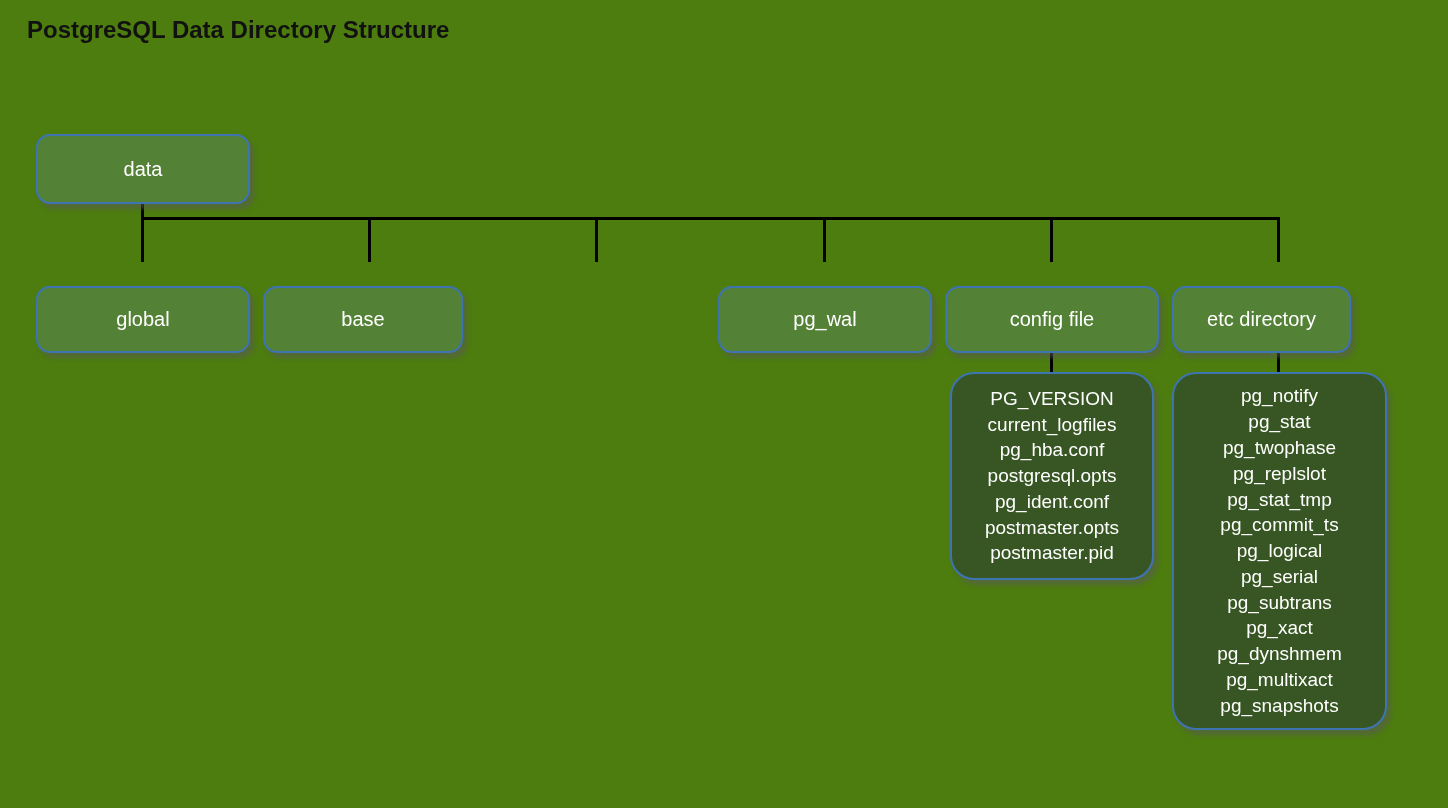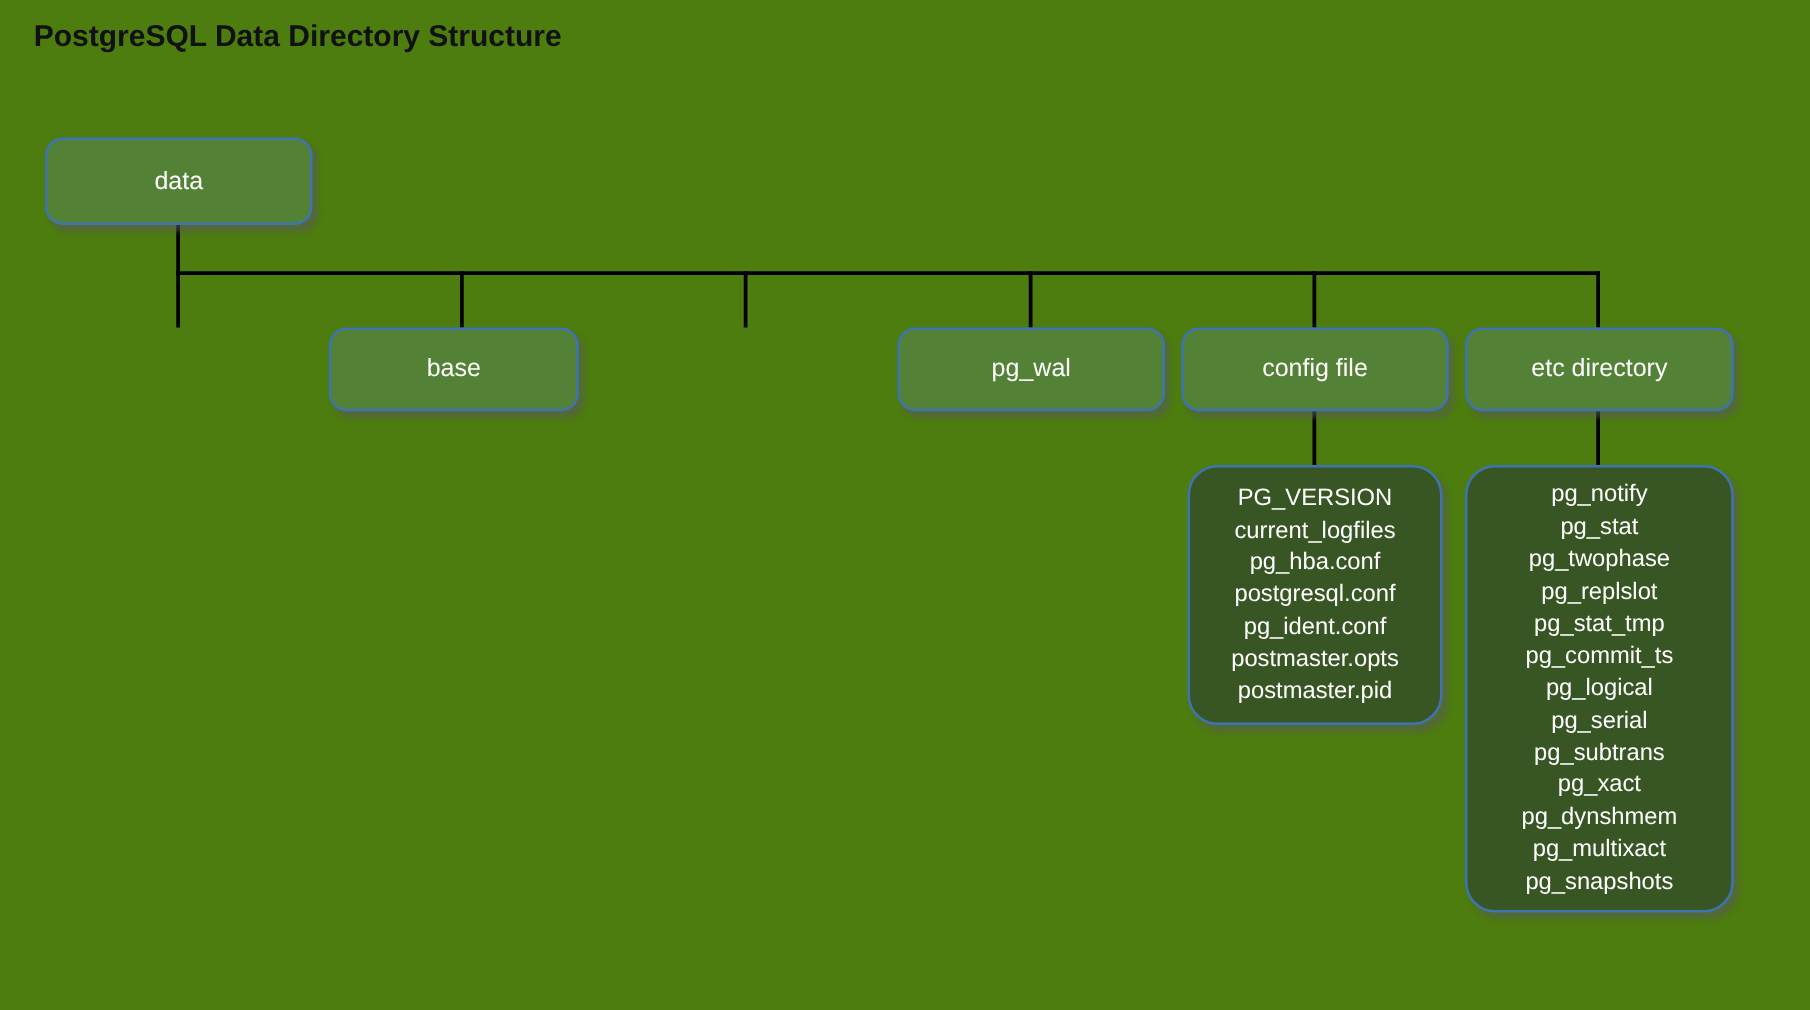--- a/index.html
+++ b/index.html
@@ -30,28 +30,29 @@
     background: var(--node-fill, #538135);
     border: 2px solid var(--node-border, #3E74B2);
     border-radius: 14px;
     color: var(--node-text, #ffffff);
     display: flex;
     align-items: center;
     justify-content: center;
     font-size: 20px;
     box-shadow: 4px 5px 4px rgba(90, 90, 90, 0.55);
     text-align: center;
+    margin-top: 24px;
   }
   .node.root  { left: 36px;  top: 110px; width: 214px; height: 70px; }
   .node.c0 { left: 36px;   top: 262px; width: 214px; height: 67px; }
   .node.c1 { left: 263px;  top: 262px; width: 200px; height: 67px; }
   .node.c2 { left: 490px;  top: 262px; width: 214px; height: 67px; }
   .node.c3 { left: 718px;  top: 262px; width: 214px; height: 67px; }
   .node.c4 { left: 945px;  top: 262px; width: 214px; height: 67px; }
-  .node.c5 { left: 1172px; top: 262px; width: 215px; height: 67px; }
+  .node.c5 { left: 1172px; top: 262px; width: 179px; height: 67px; }
   .leaf {
     position: absolute;
     box-sizing: border-box;
     background: var(--leaf-fill, #375623);
     border: 2px solid var(--node-border, #3E74B2);
     border-radius: 24px;
     color: var(--node-text, #ffffff);
     box-shadow: 4px 5px 4px rgba(90, 90, 90, 0.55);
     text-align: center;
     font-size: 19px;
@@ -98,38 +99,41 @@
   <div class="line stub-3"></div>
   <div class="line stub-4"></div>
   <div class="line stub-5"></div>
   <div class="line leaf-stub-config"></div>
   <div class="line leaf-stub-etc"></div>
 
   <div class="node root">
     <span>data</span>
   </div>
 
+  <div class="node c0">
+    <span>global</span>
+  </div>
   <div class="node c1">
     <span>base</span>
   </div>
   <div class="node c3">
     <span>pg_wal</span>
   </div>
   <div class="node c4">
     <span>config file</span>
   </div>
   <div class="node c5">
     <span>etc directory</span>
   </div>
 
   <div class="leaf config">
     <div class="file-line">PG_VERSION</div>
     <div class="file-line">current_logfiles</div>
     <div class="file-line">pg_hba.conf</div>
-    <div class="file-line">postgresql.conf</div>
+    <div class="file-line">postgresql.opts</div>
     <div class="file-line">pg_ident.conf</div>
     <div class="file-line">postmaster.opts</div>
     <div class="file-line">postmaster.pid</div>
   </div>
 
   <div class="leaf etc">
     <div class="file-line">pg_notify</div>
     <div class="file-line">pg_stat</div>
     <div class="file-line">pg_twophase</div>
     <div class="file-line">pg_replslot</div>

